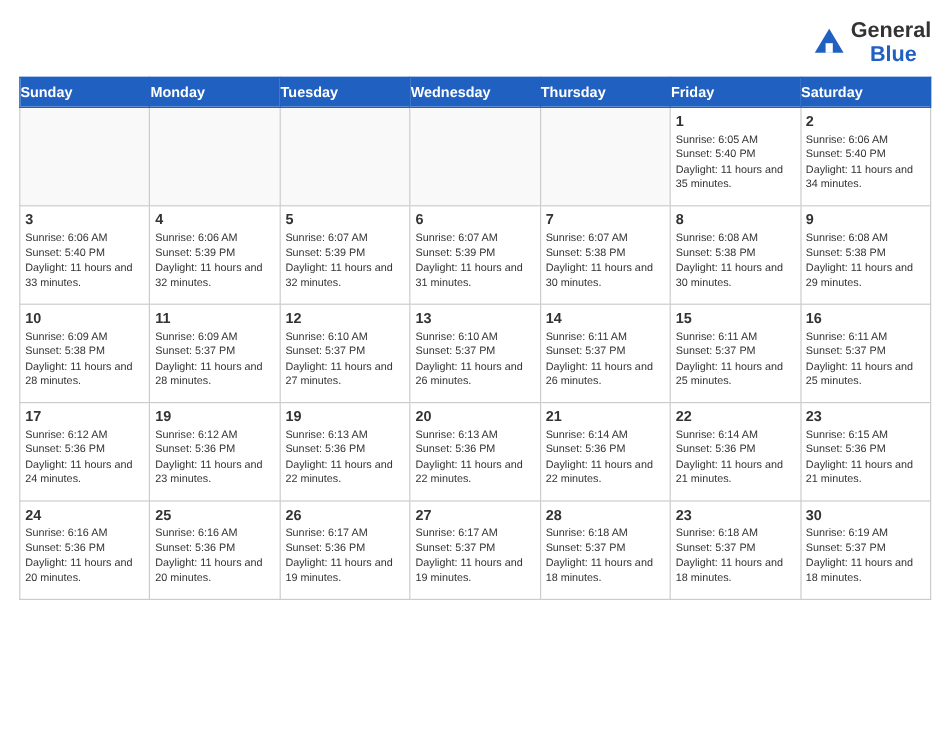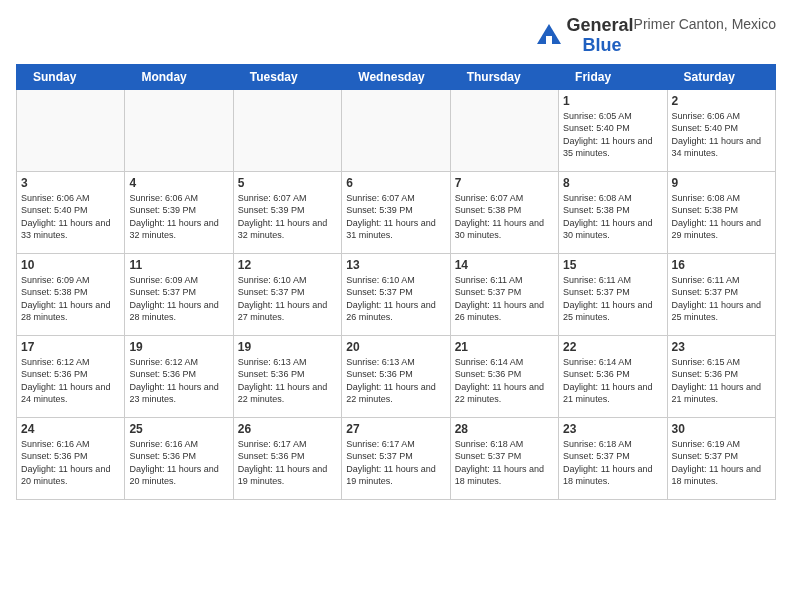--- a/index.html
+++ b/index.html
@@ -47,21 +47,21 @@
     .calendar {
       width: 100%;
       border-collapse: collapse;
       table-layout: fixed;
     }
     .calendar th {
       background: #2060c0;
       color: #fff;
       font-size: 12px;
       font-weight: bold;
-      padding: 5px 16px;
+      padding: 5px 0;
       border: 1px solid #2060c0;
       text-align: left;
     }
     .calendar td {
       border: 1px solid #ccc;
       vertical-align: top;
       padding: 4px;
       font-size: 9.5px;
       color: #333;
       background: #fff;
@@ -90,21 +90,20 @@
     <svg class="logo-icon" viewBox="0 0 28 28">
       <polygon points="14,2 26,22 2,22" fill="#2060c0"></polygon>
       <rect x="11" y="14" width="6" height="8" fill="#fff"></rect>
     </svg>
     <div class="logo-text">
       <span class="logo-general">General</span><br>
       <span class="logo-blue">Blue</span>
     </div>
   </div>
   <div class="title-block">
-    <div class="location">Primer Canton, Mexico</div>
   </div>
 </div>
 
 <table class="calendar">
   <thead>
     <tr id="weekday-header">
         <th>Sunday</th>
         <th>Monday</th>
         <th>Tuesday</th>
         <th>Wednesday</th>

